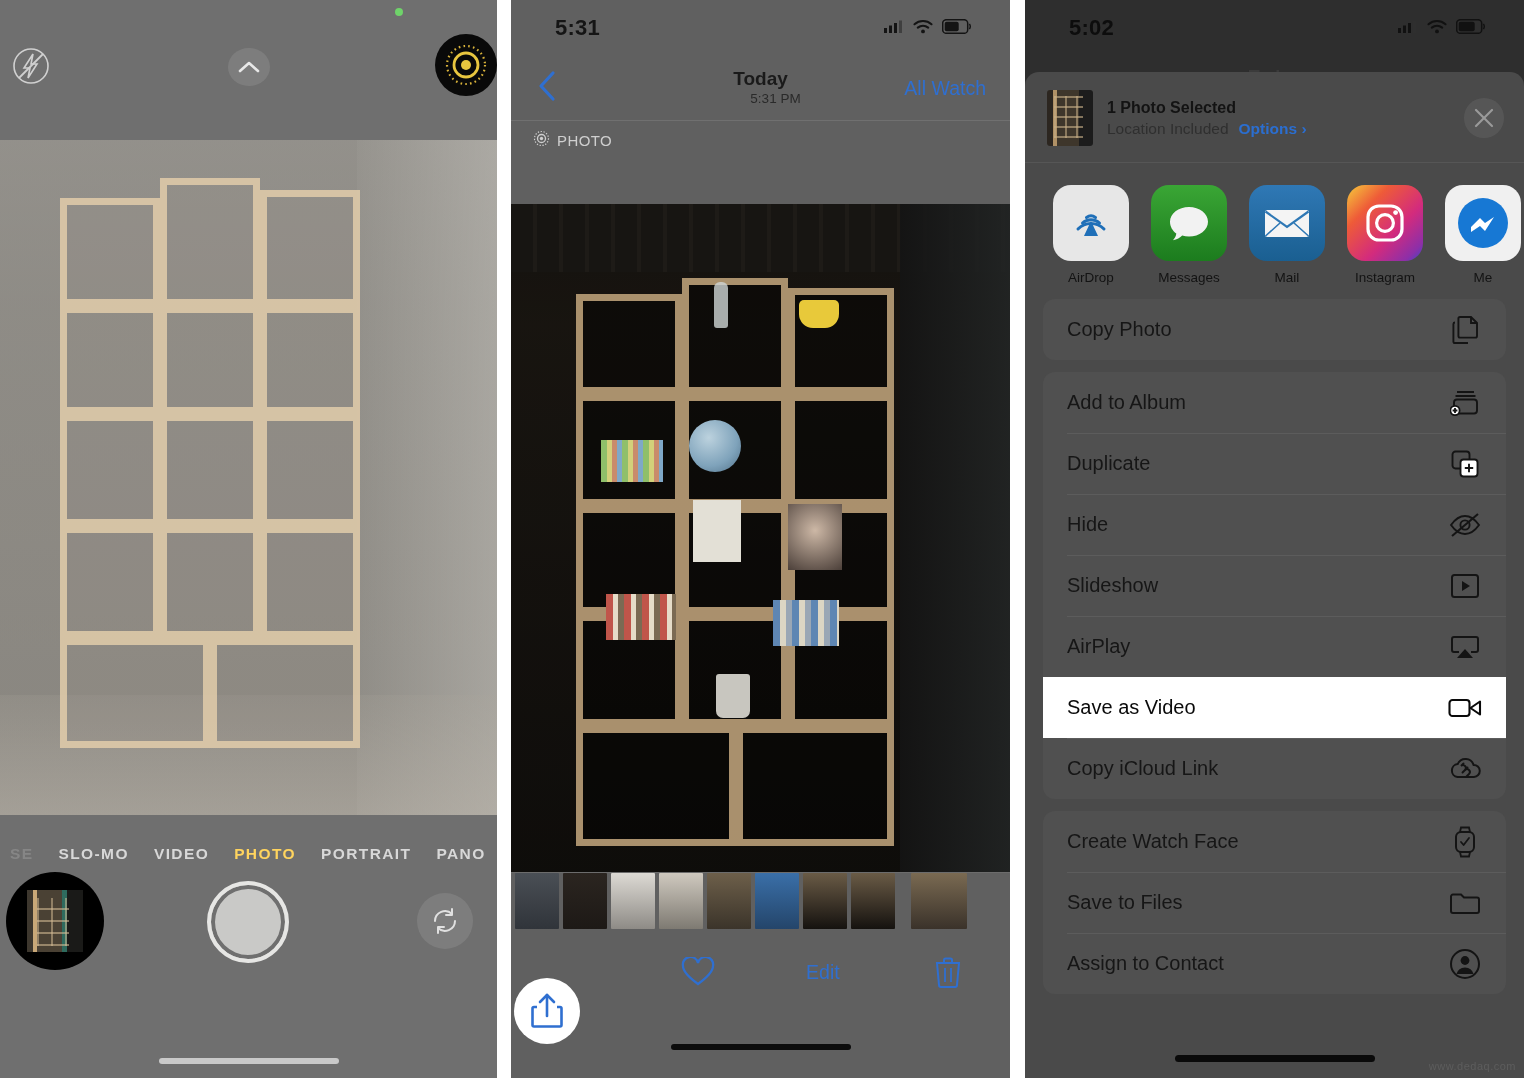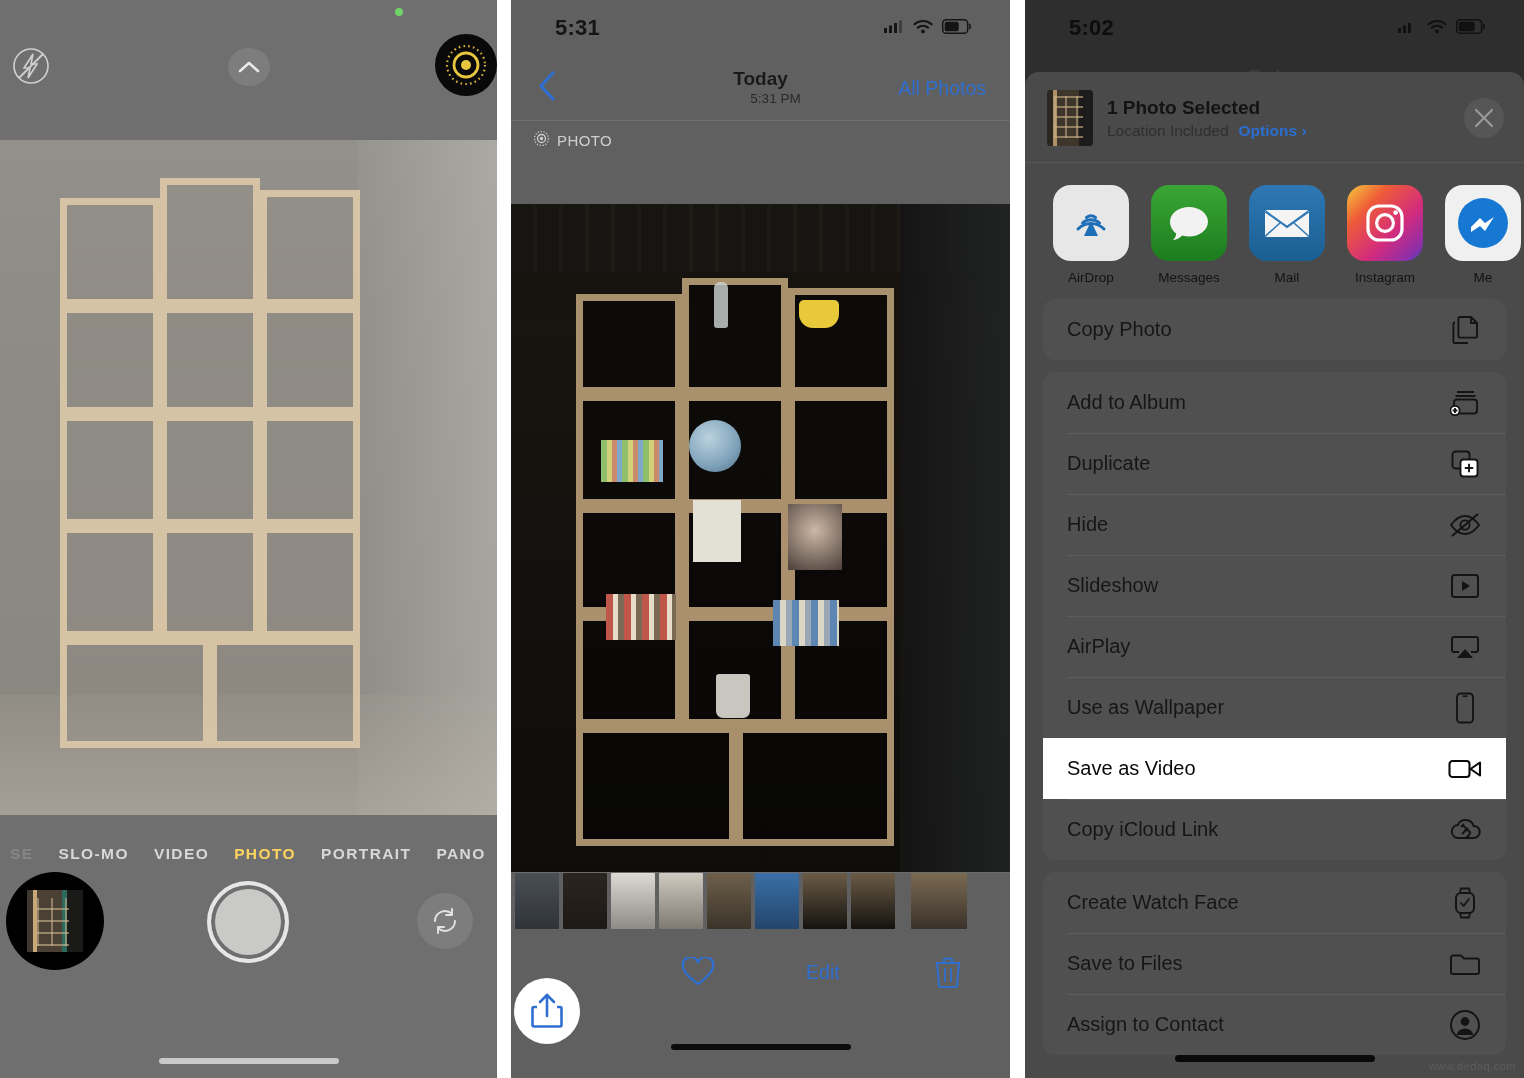--- a/index.html
+++ b/index.html
@@ -200,21 +200,21 @@
   .sh-thumb {
     width:46px; height:56px; flex:none; border-radius:3px; overflow:hidden;
     background:
       linear-gradient(90deg,#2c2620 0 12%, #b09166 12% 22%, #3e362b 22% 70%, #1c1c1c 70% 100%);
     position:relative;
   }
   .sh-thumb:after{content:"";position:absolute;inset:6px 10px 8px 7px;
     background:repeating-linear-gradient(0deg, rgba(200,175,135,.6) 0 2px, transparent 2px 10px),
                repeating-linear-gradient(90deg, rgba(200,175,135,.55) 0 2px, transparent 2px 11px);}
   .sh-txt { flex:1; }
-  .sh-title { font-size:19px; font-weight:700; color:#131313; line-height:1.25; }
+  .sh-title { font-size:16px; font-weight:700; color:#131313; line-height:1.25; }
   .sh-sub { display:flex; align-items:center; gap:10px; margin-top:2px; }
   .sh-sub .loc { font-size:15.5px; color:#2f2f2f; }
   .sh-sub .opt { font-size:15.5px; font-weight:600; color:#2b6ed0; }
   .close-btn {
     width:40px; height:40px; border-radius:50%; background:rgba(255,255,255,0.07);
     display:flex; align-items:center; justify-content:center; flex:none;
   }
   .sheet-div { height:1px; background:rgba(255,255,255,.07); margin:0 0 0 0; }
 
   .apps {
@@ -371,21 +371,21 @@
     <div class="nav2">
       <div class="nav-back">
         <svg width="20" height="32" viewBox="0 0 20 32">
           <path d="M16 3 L4 16 L16 29" fill="none" stroke="#2f6fd0" stroke-width="3.2" stroke-linecap="round" stroke-linejoin="round"></path>
         </svg>
       </div>
       <div class="nav-title">
         <div class="t1">Today</div>
         <div class="t2">5:31 PM</div>
       </div>
-      <div class="nav-right">All Photos</div>
+      <div class="nav-right">All Watch</div>
     </div>
 
     <div class="live-badge">
       <span>
         <svg width="17" height="17" viewBox="0 0 17 17">
           <circle cx="8.5" cy="8.5" r="7" fill="none" stroke="#cfcfcf" stroke-width="1.2" stroke-dasharray="1.3 1.6"></circle>
           <circle cx="8.5" cy="8.5" r="4" fill="none" stroke="#cfcfcf" stroke-width="1.3"></circle>
           <circle cx="8.5" cy="8.5" r="1.7" fill="#cfcfcf"></circle>
         </svg>
       </span>
@@ -648,29 +648,20 @@
           <span class="row-lbl">AirPlay</span>
           <span class="row-ico">
             <svg width="30" height="26" viewBox="0 0 30 26">
               <path d="M4 3 h22 a2 2 0 0 1 2 2 v11 a2 2 0 0 1 -2 2 h-5" fill="none" stroke="#141414" stroke-width="2"></path>
               <path d="M9 18 H4 a2 2 0 0 1 -2 -2 V5 a2 2 0 0 1 2 -2" fill="none" stroke="#141414" stroke-width="2"></path>
               <path d="M15 15 L23 24 H7 Z" fill="#141414"></path>
             </svg>
           </span>
         </div>
 
-        <div class="row">
-          <span class="row-lbl">Use as Wallpaper</span>
-          <span class="row-ico">
-            <svg width="20" height="32" viewBox="0 0 20 32">
-              <rect x="2" y="1.5" width="16" height="29" rx="3.5" fill="none" stroke="#141414" stroke-width="1.9"></rect>
-              <line x1="7.5" y1="4.2" x2="12.5" y2="4.2" stroke="#141414" stroke-width="1.5"></line>
-            </svg>
-          </span>
-        </div>
 
         <div class="row selected">
           <span class="row-lbl">Save as Video</span>
           <span class="row-ico">
             <svg width="34" height="24" viewBox="0 0 34 24">
               <rect x="1.5" y="4" width="20" height="16" rx="3" fill="none" stroke="#0a0a0a" stroke-width="2.1"></rect>
               <path d="M22.5 12 L32 5.5 V18.5 Z" fill="none" stroke="#0a0a0a" stroke-width="2.1" stroke-linejoin="round"></path>
             </svg>
           </span>
         </div>

